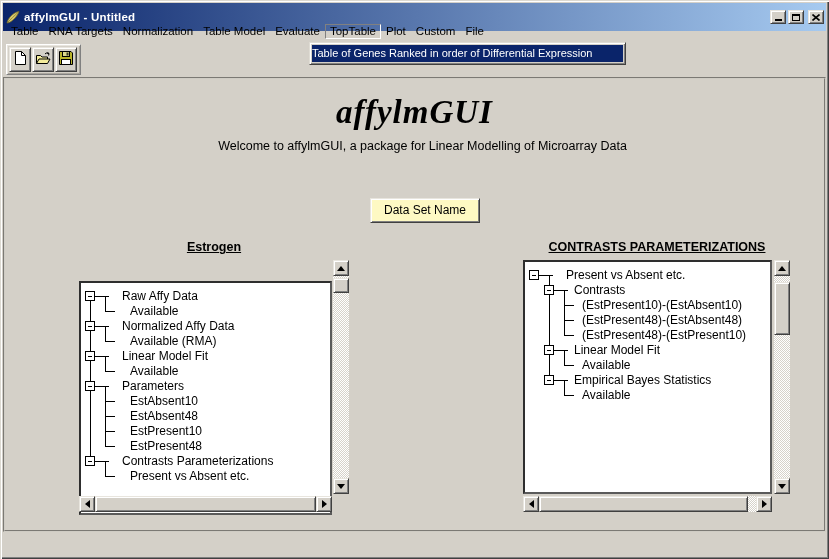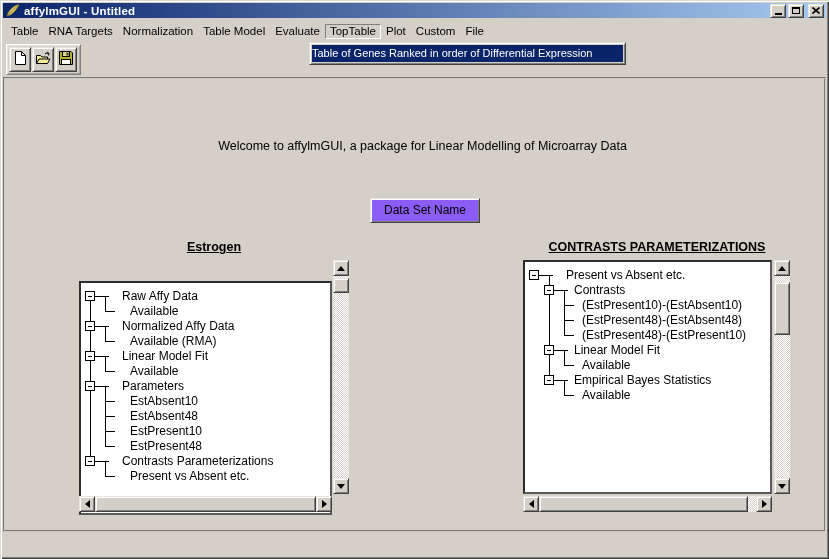--- a/index.html
+++ b/index.html
@@ -8,21 +8,21 @@
     position:relative; width:829px; height:559px;
     background:var(--bg,#d4d0c8);
     font-family:"Liberation Sans", sans-serif;
     color:#000;
     box-shadow: inset 1px 1px 0 #dcd9d1, inset 2px 2px 0 #ffffff,
                 inset -1px -1px 0 #404040, inset -2px -2px 0 #808080;
     overflow:hidden;
   }
   
   .titlebar {
-    position:absolute; left:3px; top:3px; right:3px; height:15px;
+    position:absolute; left:3px; top:3px; right:3px; height:28px;
     background:linear-gradient(to right, var(--titleL,#0a246a), var(--titleR,#a6caf0));
     display:flex; align-items:center; padding-left:2px;
   }
   .titlebar .ticon { width:16px; height:15px; margin-right:3px; flex:none; }
   .titlebar .ttext { color:#fff; font-weight:bold; font-size:11.5px; letter-spacing:.2px;
                      flex:1; white-space:nowrap; overflow:hidden; }
   .winbtns { display:flex; gap:2px; margin-right:2px; }
   .winbtn {
     width:16px; height:14px; background:#d4d0c8;
     border:1px solid; border-color:#e8e5de #404040 #404040 #e8e5de;
@@ -77,21 +77,21 @@
     font-family:"Liberation Serif", serif; font-style:italic; font-weight:bold;
     font-size:33px; letter-spacing:1px;
   }
   .welcome {
     position:absolute; left:0; right:0; top:60px; text-align:center;
     font-size:12.5px;
     margin-left:16px;
   }
   .dataset-btn {
     position:absolute; left:365px; top:119px; width:110px; height:25px;
-    background:#8b5cf6; font-size:12px; text-align:center; line-height:22px;
+    background:#fef9c3; font-size:12px; text-align:center; line-height:22px;
     border:1px solid; border-color:#e8e5de #404040 #404040 #e8e5de;
     box-shadow: inset 1px 1px 0 #fff, inset -1px -1px 0 #808080;
     font-family:"Liberation Sans", sans-serif;
   }
   .tree-header { position:absolute; top:161px; font-weight:bold; font-size:12.5px; text-align:center;text-decoration:underline; }
   .tree-header.left { left:74px; width:270px; }
   .tree-header.right { left:518px; width:268px; }
   .listbox {
     position:absolute; top:181px; height:234px; background:var(--lbx,#ffffff);
     border:2px solid; border-color:#2e2e2e #5a5a5a #5a5a5a #2e2e2e;
@@ -179,20 +179,21 @@
         <span><svg width="16" height="16" viewBox="0 0 16 16">
             <path d="M1.5 1.5 H13 L14.5 3 V14.5 H1.5 Z" fill="#b9b32a" stroke="#000"></path>
             <rect x="4.5" y="1.5" width="7" height="5" fill="#dcd88e" stroke="#000"></rect>
             <rect x="8.5" y="2.5" width="2" height="3" fill="#3a3a1a"></rect>
             <rect x="3.5" y="9.5" width="9" height="5" fill="#fff" stroke="#000"></rect>
           </svg></span>
       </div>
     </div>
 
   <div class="mainframe">
+    <div class="app-title">affylmGUI</div>
     <div class="welcome">Welcome to affylmGUI, a package for Linear Modelling of Microarray Data</div>
     <div class="dataset-btn">Data Set Name</div>
 
     <div class="tree-header left">Estrogen</div>
     <div class="tree-header right">CONTRASTS PARAMETERIZATIONS</div>
 
     <div class="listbox left">
       <svg id="treeL" width="249" height="230">
           <line x1="9" y1="13" x2="9" y2="178" stroke="#000000" stroke-width="1" shape-rendering="crispEdges"></line>
           <line x1="13" y1="13" x2="28" y2="13" stroke="#000000" stroke-width="1" shape-rendering="crispEdges"></line>

